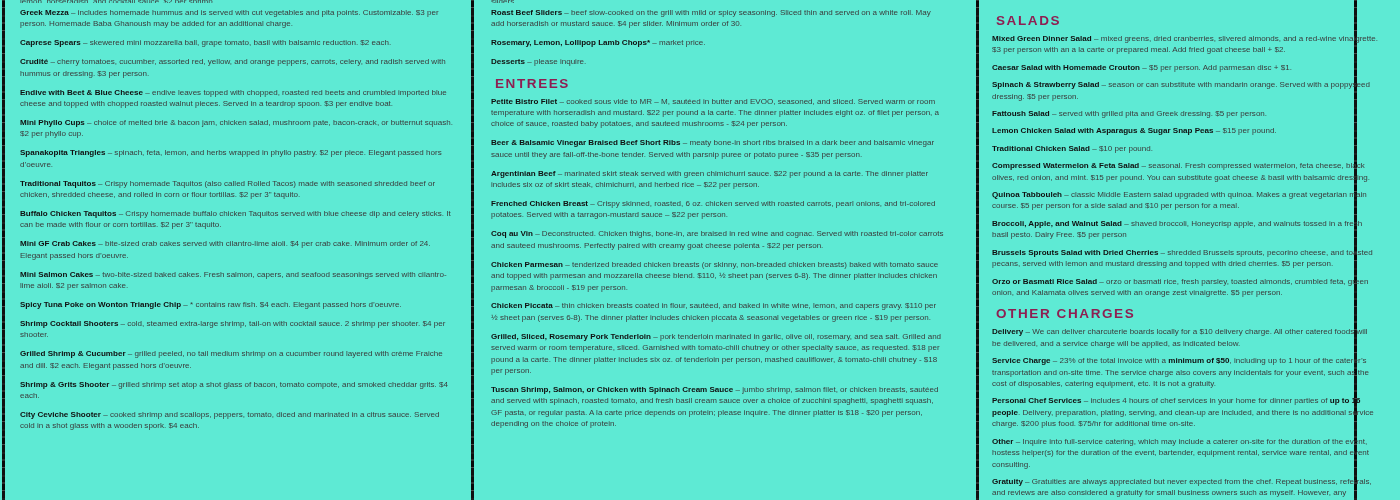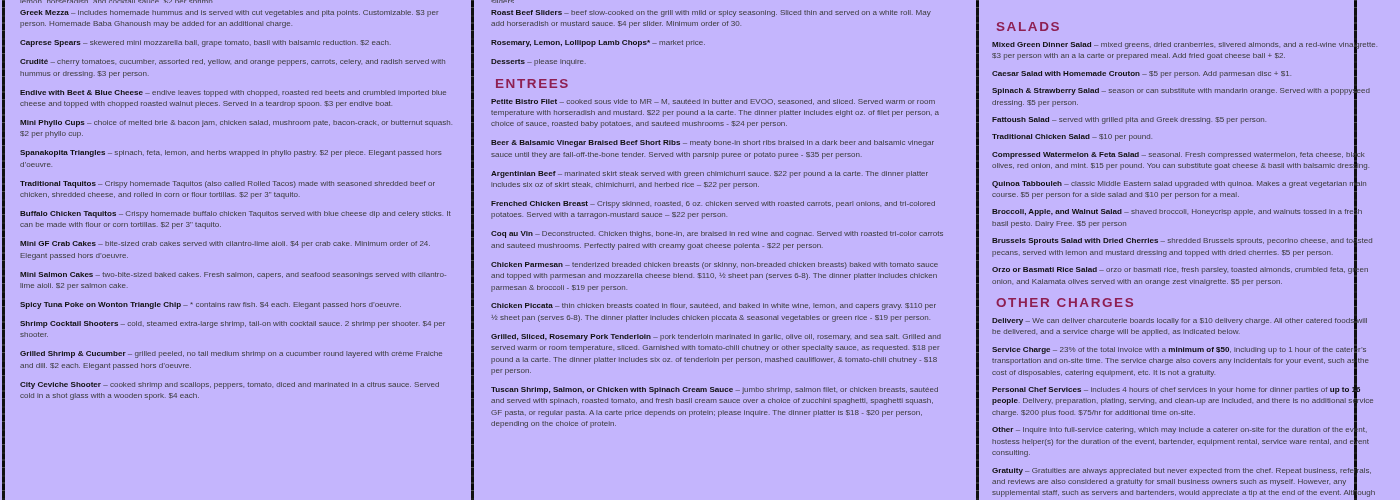--- a/index.html
+++ b/index.html
@@ -4,21 +4,21 @@
 <style>
   html, body {
     margin: 0;
     padding: 0;
     background: #ffffff;
   }
   #page {
     position: relative;
     width: 1400px;
     height: 500px;
-    background: #c4b5fd;
+    background: #5eead4;
     overflow: hidden;
     font-family: "Liberation Sans", sans-serif;
     color: #1c1c1c;
   }
   .columns {
     display: flex;
     width: 1400px;
     height: 500px;
     box-sizing: border-box;
   }
@@ -141,20 +141,23 @@
       <p class="item">
         <span class="nm">Spicy Tuna Poke on Wonton Triangle Chip</span><span> –</span><span class="it"> * contains raw fish.</span><span>  $4 each. Elegant passed hors d’oeuvre.</span>
       </p>
       <p class="item">
         <span class="nm">Shrimp Cocktail Shooters</span><span> – cold, steamed extra-large shrimp, tail-on with cocktail sauce. 2 shrimp per shooter. $4 per shooter.</span>
       </p>
       <p class="item">
         <span class="nm">Grilled Shrimp &amp; Cucumber</span><span> – grilled peeled, no tail medium shrimp on a cucumber round layered with crème Fraiche and dill. $2 each. Elegant passed hors d’oeuvre.</span>
       </p>
       <p class="item">
+        <span class="nm">Shrimp &amp; Grits Shooter</span><span> – grilled shrimp set atop a shot glass of bacon, tomato compote, and smoked cheddar grits. $4 each.</span>
+      </p>
+      <p class="item">
         <span class="nm">City Ceviche Shooter</span><span> – cooked shrimp and scallops, peppers, tomato, diced and marinated in a citrus sauce. Served cold in a shot glass with a wooden spork. $4  each.</span>
       </p>
 
     </div>
 
     <div class="col col-mid">
 
       <p class="clipped-top">sliders.</p>
 
       <p class="item">
@@ -194,33 +197,36 @@
         <span class="nm">Grilled, Sliced, Rosemary Pork Tenderloin</span><span> – pork tenderloin marinated in garlic, olive oil, rosemary, and sea salt. Grilled and served warm or room temperature, sliced. Garnished with tomato-chili chutney or other specialty sauce, as requested. $18 per pound a la carte. The dinner platter includes six oz. of tenderloin per person, mashed cauliflower, &amp; tomato-chili chutney - $18 per person.</span>
       </p>
       <p class="item">
         <span class="nm">Tuscan Shrimp, Salmon, or Chicken with Spinach Cream Sauce</span><span> – jumbo shrimp, salmon filet, or chicken breasts, sautéed and served with spinach, roasted tomato, and fresh basil cream sauce over a choice of zucchini spaghetti, spaghetti squash, GF pasta, or regular pasta. A la carte price depends on protein; please inquire. The dinner platter is $18 - $20 per person, depending on the choice of protein.</span>
       </p>
 
     </div>
 
     <div class="col col-right">
 
-      <h2 class="section-head" style="margin-top:20px">SALADS</h2>
+      <h2 class="section-head" style="margin-top:14px">SALADS</h2>
 
       <p class="item tight">
         <span class="nm">Mixed Green Dinner Salad</span><span> – mixed greens, dried cranberries, slivered almonds, and a red-wine vinaigrette. $3 per person with an a la carte or prepared meal. Add fried goat cheese ball + $2.</span>
       </p>
       <p class="item tight">
         <span class="nm">Caesar Salad with Homemade Crouton</span><span> – $5 per person. Add parmesan disc + $1.</span>
       </p>
       <p class="item tight">
         <span class="nm">Spinach &amp; Strawberry Salad</span><span> – season or can substitute with mandarin orange. Served with a poppyseed dressing.  $5 per person.</span>
       </p>
       <p class="item tight">
         <span class="nm">Fattoush Salad</span><span> – served with grilled pita and Greek dressing.  $5 per person.</span>
+      </p>
+      <p class="item tight">
+        <span class="nm">Lemon Chicken Salad with Asparagus &amp; Sugar Snap Peas</span><span> – $15 per pound.</span>
       </p>
       <p class="item tight">
         <span class="nm">Traditional Chicken Salad</span><span>  – $10 per pound.</span>
       </p>
       <p class="item tight">
         <span class="nm">Compressed Watermelon &amp; Feta Salad</span><span>  – seasonal. Fresh compressed watermelon, feta cheese, black olives, red onion, and mint. $15 per pound. You can substitute goat cheese &amp; basil with balsamic dressing.</span>
       </p>
       <p class="item tight">
         <span class="nm">Quinoa Tabbouleh</span><span> – classic Middle Eastern salad upgraded with quinoa. Makes a great vegetarian main course.  $5 per person for a side salad and $10 per person for a meal.</span>
       </p>

